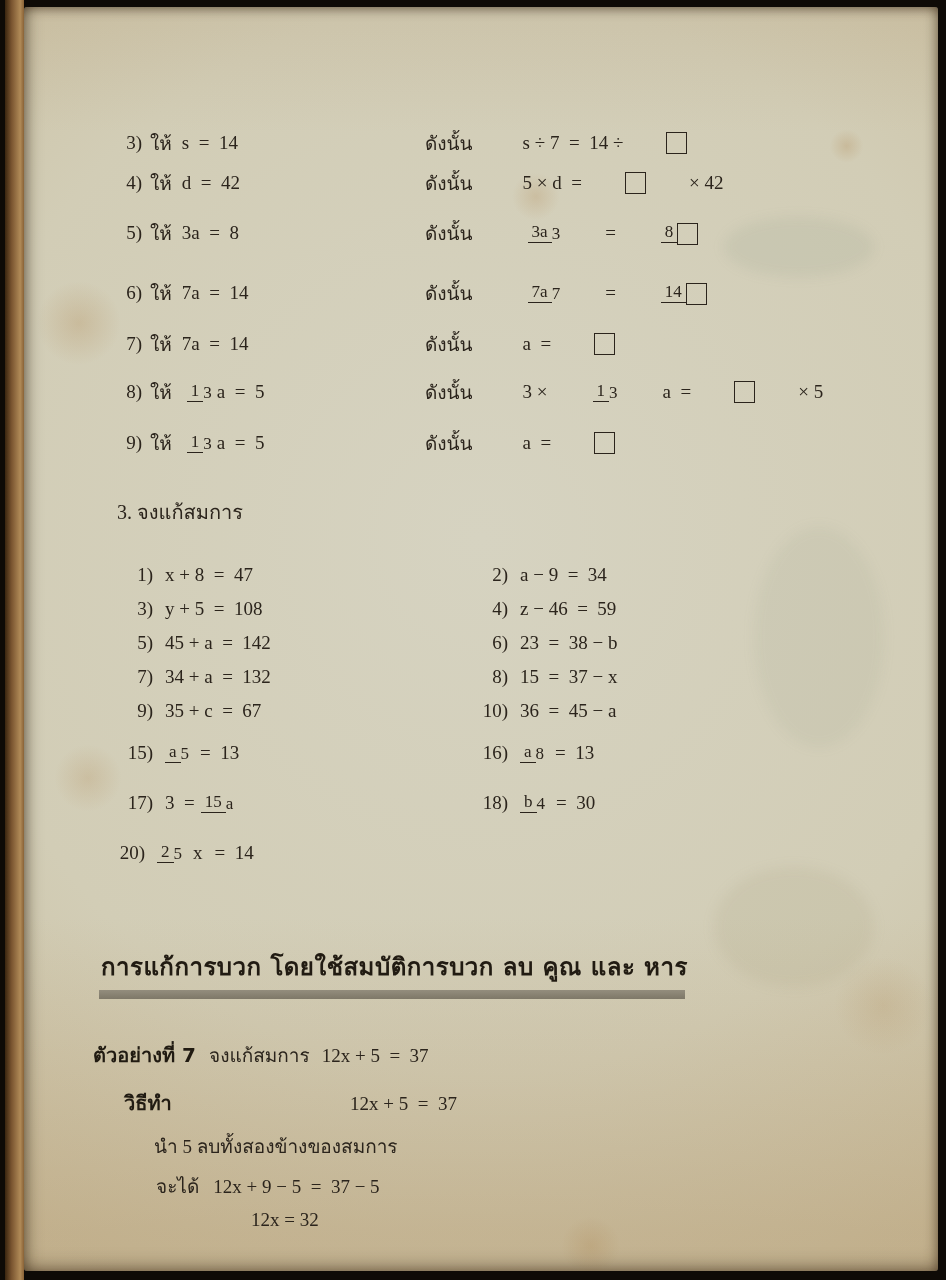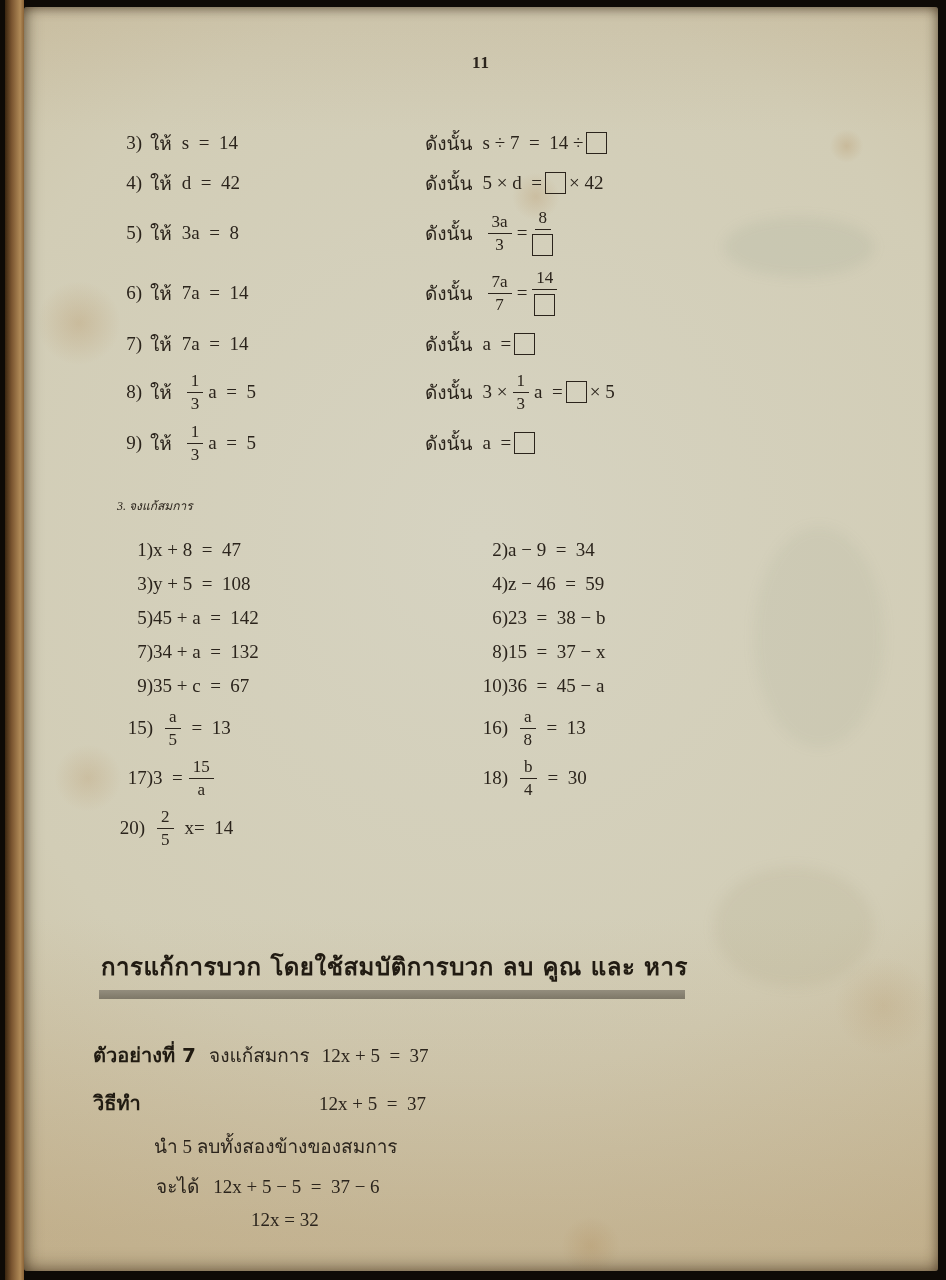--- a/index.html
+++ b/index.html
@@ -24,78 +24,77 @@
       inset 0 -12px 18px -8px rgba(50,32,14,.40);}
   .smudge{position:absolute;border-radius:50%;filter:blur(6px);pointer-events:none;}
   .page-number{position:absolute;top:46px;left:0;width:100%;text-align:center;
                font-weight:bold;font-size:17px;letter-spacing:1px;}
   .eq,.thai{white-space:pre;text-align:right;}
   .eq{font-size:19px;}
   .thai{font-size:19px;}
   .num{display:inline-block;text-align:right;font-size:19px;flex:0 0 auto;}
   .box{display:inline-block;width:19px;height:20px;border:1.7px solid #2b241c;
        vertical-align:-4px;margin:0 3px;background:transparent;}
-  .frac{display:inline-flex;flex-direction:column;align-items:center;vertical-align:middle;
+  .frac{display:inline-flex;flex-direction:row;align-items:center;vertical-align:middle;
         line-height:1.05;margin:0 5px;font-size:17px;}
   .frac .fn{border-bottom:1.6px solid #2b241c;padding:0 4px 2px;}
   .frac .fd{padding-top:2px;}
   .frac .fd .box{vertical-align:-2px;margin:2px 0 0;}
   
   .part2{position:absolute;left:96px;top:116px;width:760px;}
   .p2row{display:flex;align-items:center;}
   .p2left{display:flex;align-items:center;flex:0 0 305px;}
-  .p2right{display:flex;align-items:center;}
+  .p2right{display:flex;align-items:center;gap:40px;}
   .p2left .num{width:22px;}
   .p2left .thai{margin:0 10px 0 8px;}
   .p2right .thai{margin-right:10px;}
   
   .part3{position:absolute;left:93px;top:489px;width:790px;}
-  .p3title{font-size:12px;margin-bottom:18px;font-style:italic;}
+  .p3title{font-size:20px;margin-bottom:30px;}
   .p3row{display:flex;align-items:center;}
   .cell{display:flex;align-items:center;}
   .cell.l{flex:0 0 363px;}
   .cell .num{width:36px;}
   .cell.r .num{width:28px;}
-  .cell .eq{}
+  .cell .eq{margin-left:12px;}
   .cell .frac{margin-left:12px;}
   .cell .frac + .eq, .cell .eq + .frac{margin-left:6px;}
   .h34{height:34px;} .h40{height:40px;} .h42{height:42px;}
   .h48{height:48px;} .h50{height:50px;} .h54{height:54px;}
   .h60{height:60px;}
   
   .heading{position:absolute;left:77px;top:940px;font-family:"DejaVu Sans","Liberation Sans",sans-serif;
            font-weight:bold;font-size:24px;color:#211b12;letter-spacing:.5px;}
   .heading-bar{position:absolute;left:75px;top:983px;width:586px;height:9px;
                background:linear-gradient(180deg,#938d7d,#7e7868);}
   
   .example{position:absolute;left:69px;top:1032px;width:700px;}
   .exline{display:flex;align-items:baseline;}
   .bold-label{font-family:"DejaVu Sans","Liberation Sans",sans-serif;font-weight:bold;
               font-size:20px;color:#211b12;white-space:pre;}
   .exline1 .bold-label{flex:0 0 116px;}
   .exline1 .thai{margin-right:12px;}
-  .exline2{margin-top:16px;}
+  .exline2{margin-top:16px;margin-left:31px;}
   .exline2 .bold-label{flex:0 0 226px;}
   .exline3{margin-top:12px;margin-left:61px;}
   .exline4{margin-top:10px;margin-left:63px;}
   .exline4 .eq{margin-left:14px;}
   .exline5{margin-top:8px;margin-left:158px;}
 </style>
 </head>
 <body>
 
 <div class="scan">
   <div class="wood"></div>
   <div class="paper">
 
     <div class="smudge" style="left:700px;top:210px;width:150px;height:60px;background:rgba(122,140,120,.10);"></div>
     <div class="smudge" style="left:730px;top:520px;width:130px;height:220px;background:rgba(122,140,120,.08);"></div>
     <div class="smudge" style="left:690px;top:860px;width:160px;height:120px;background:rgba(150,140,100,.10);"></div>
 
-    <div class="page-number">11</div>
 
     <section class="part2">
 
       <div class="p2row h40">
         <div class="p2left">
           <span class="num">3)</span>
           <span class="thai">ให้</span>
           <span class="eq">s  =  14</span>
         </div>
         <div class="p2right">
@@ -329,21 +328,21 @@
       </div>
       <div class="exline exline2">
         <span class="bold-label">วิธีทำ</span>
         <span class="eq">12x + 5  =  37</span>
       </div>
       <div class="exline exline3">
         <span class="thai">นำ 5 ลบทั้งสองข้างของสมการ</span>
       </div>
       <div class="exline exline4">
         <span class="thai">จะได้</span>
-        <span class="eq">12x + 5 − 5  =  37 − 6</span>
+        <span class="eq">12x + 9 − 5  =  37 − 5</span>
       </div>
       <div class="exline exline5">
         <span class="eq">12x = 32</span>
       </div>
     </section>
 
   </div>
 </div>
 
 </body></html>

